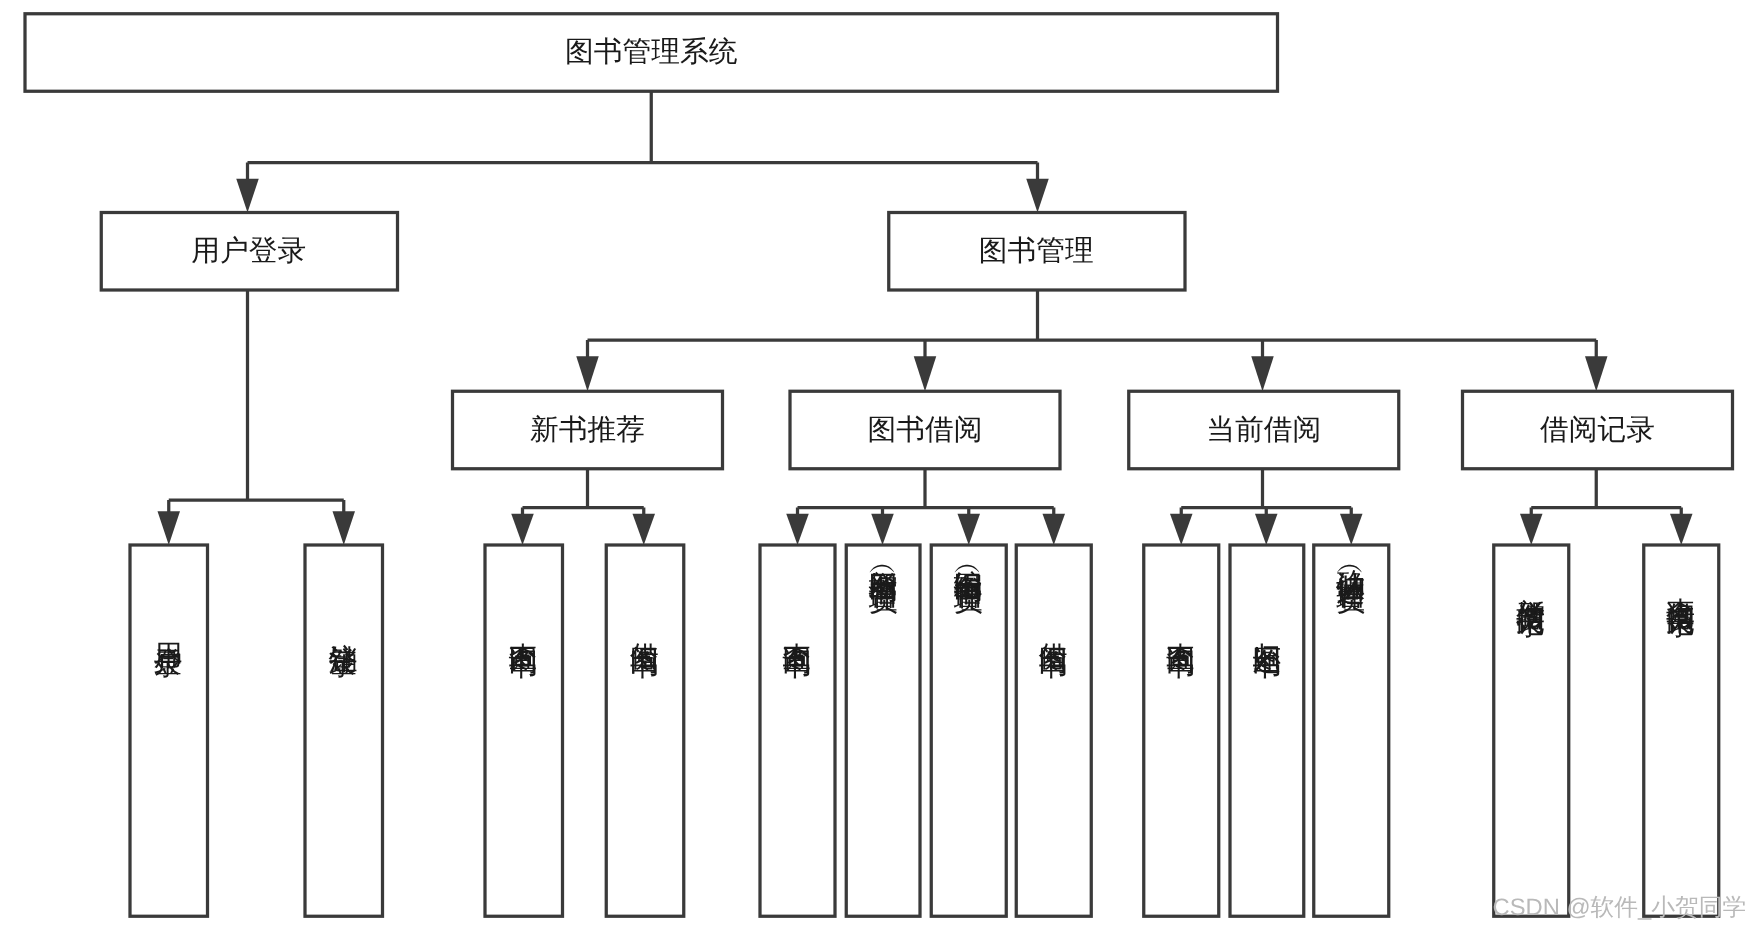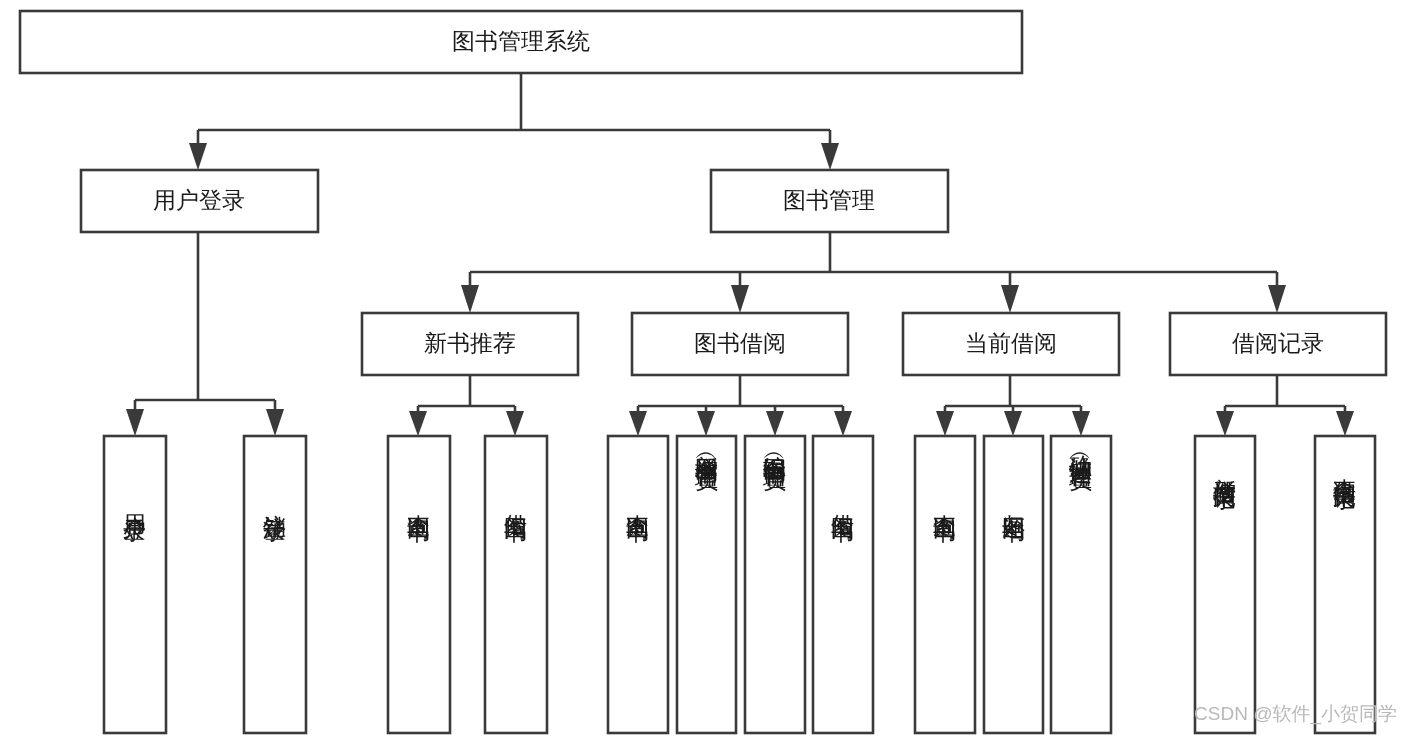--- a/index.html
+++ b/index.html
@@ -52,21 +52,21 @@
     font-family: "Liberation Sans", "DejaVu Sans", sans-serif;
     font-size: 23px;
     fill: #1a1a1a;
     writing-mode: vertical-rl;
     text-orientation: upright;
     letter-spacing: 2px;
   }
   .watermark {
     position: absolute;
     right: 8px;
-    bottom: 20px;
+    bottom: 8px;
     font-family: "Liberation Sans", "DejaVu Sans", sans-serif;
     font-size: 19px;
     color: #b9b9b9;
     white-space: nowrap;
     pointer-events: none;
     user-select: none;
   }
 </style>
 </head>
 <body>

